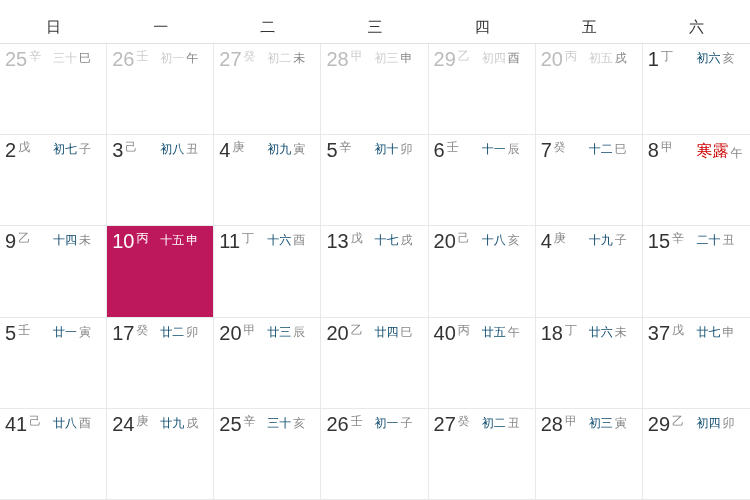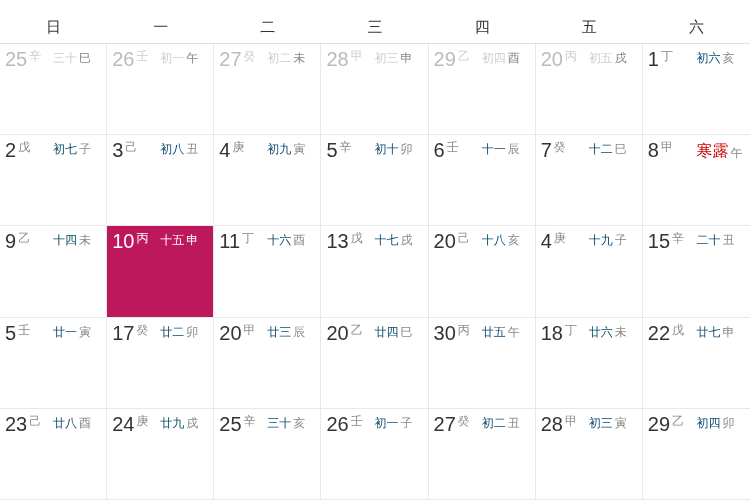--- a/index.html
+++ b/index.html
@@ -386,51 +386,51 @@
           <span class="day-num">20</span>
           <span class="day-ganzhi">乙</span>
         </div>
         <div class="day-top-row">
           <span class="day-lunar">廿四</span>
           <span class="day-gz2">巳</span>
         </div>
       </div>
       <div class="day-cell">
         <div class="day-top-row">
-          <span class="day-num">30</span>
+          <span class="day-num">40</span>
           <span class="day-ganzhi">丙</span>
         </div>
         <div class="day-top-row">
           <span class="day-lunar">廿五</span>
           <span class="day-gz2">午</span>
         </div>
       </div>
       <div class="day-cell">
         <div class="day-top-row">
           <span class="day-num">18</span>
           <span class="day-ganzhi">丁</span>
         </div>
         <div class="day-top-row">
           <span class="day-lunar">廿六</span>
           <span class="day-gz2">未</span>
         </div>
       </div>
       <div class="day-cell">
         <div class="day-top-row">
-          <span class="day-num">22</span>
+          <span class="day-num">37</span>
           <span class="day-ganzhi">戊</span>
         </div>
         <div class="day-top-row">
           <span class="day-lunar">廿七</span>
           <span class="day-gz2">申</span>
         </div>
       </div>
       <div class="day-cell">
         <div class="day-top-row">
-          <span class="day-num">23</span>
+          <span class="day-num">41</span>
           <span class="day-ganzhi">己</span>
         </div>
         <div class="day-top-row">
           <span class="day-lunar">廿八</span>
           <span class="day-gz2">酉</span>
         </div>
       </div>
       <div class="day-cell">
         <div class="day-top-row">
           <span class="day-num">24</span>

